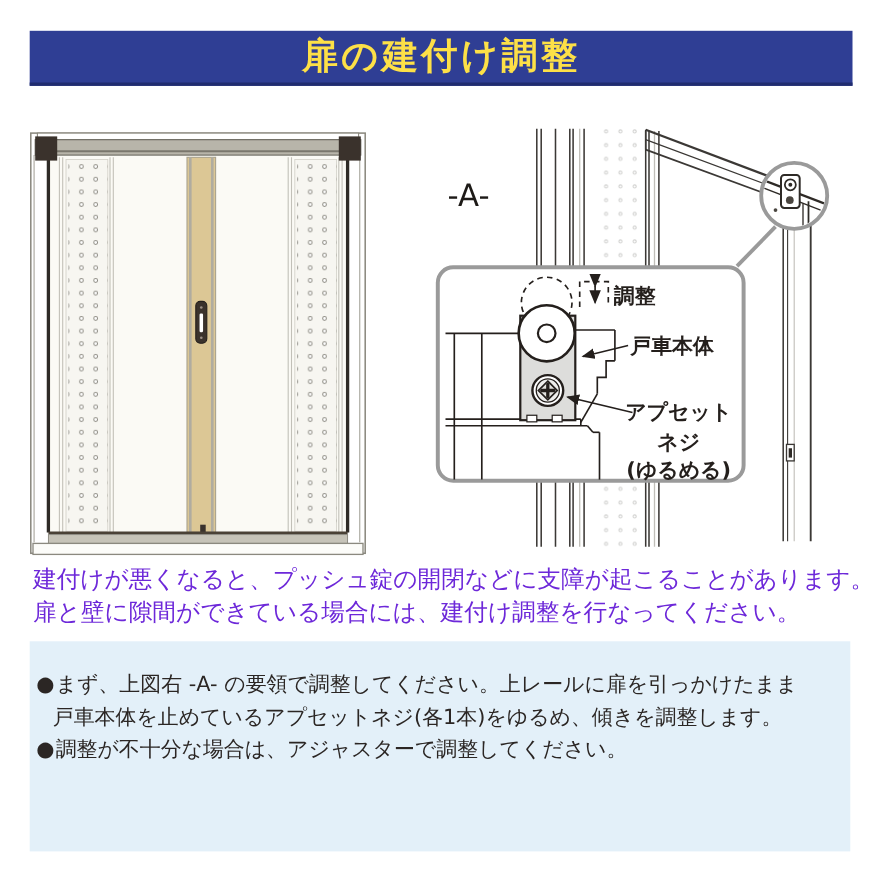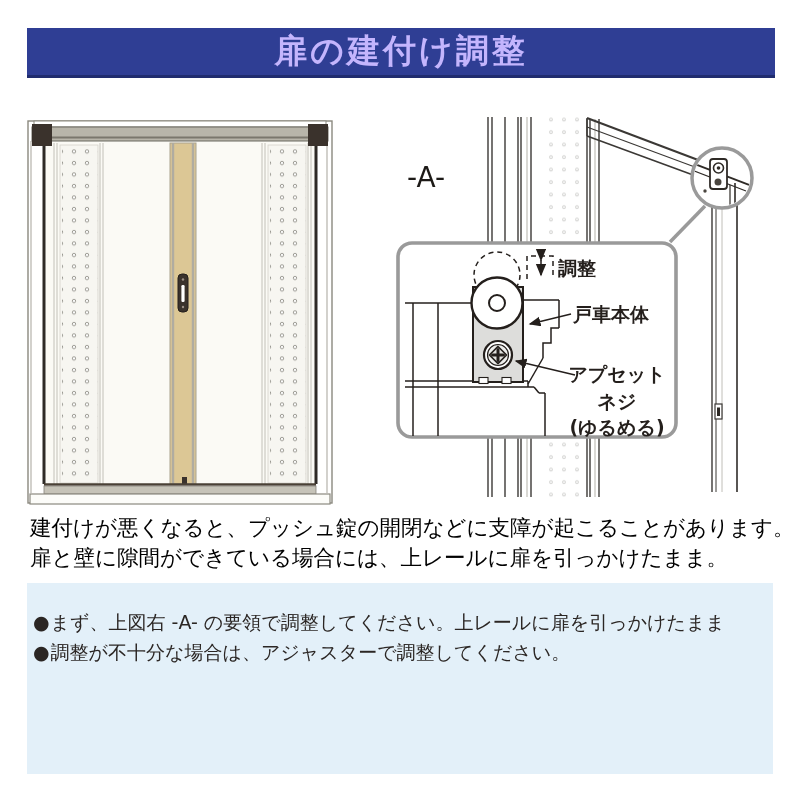--- a/index.html
+++ b/index.html
@@ -2,28 +2,28 @@
 <html><head>
 <meta charset="utf-8">
 <style>
   html,body{margin:0;padding:0;background:#ffffff;}
   body{font-family:"DejaVu Sans","Liberation Sans",sans-serif;color:#2f2a28;}
   .page{position:relative;width:800px;height:800px;background:#fff;overflow:hidden;}
 
   .header{position:absolute;left:27px;top:28px;width:748px;height:47px;
     background:#2f3e94;border-bottom:3px solid #202c6e;
     display:flex;align-items:center;justify-content:center;}
-  .header .title{color:#c4b5fd;font-size:33px;font-weight:bold;letter-spacing:3px;}
+  .header .title{color:#fde047;font-size:33px;font-weight:bold;letter-spacing:3px;}
 
   .figure{position:absolute;}
   .door-svg{left:18px;top:113px;}
   .fa-svg{left:378px;top:103px;}
 
   .intro{position:absolute;left:30px;top:513px;width:750px;
-    font-size:21.5px;line-height:30px;color:#000000;font-weight:500;}
+    font-size:21.5px;line-height:30px;color:#6d28d9;font-weight:500;}
 
   .notes{position:absolute;left:27px;top:583px;width:746px;height:191px;
     background:#e3f0f9;box-sizing:border-box;padding:25px 10px 0 6px;
     font-size:19px;line-height:29.5px;color:#2b2624;font-weight:500;}
   .note-line{white-space:nowrap;}
   .indent{padding-left:15px;}
   .red-line{color:#e60012;padding-left:3px;}
   .item2{}
   .bullet{margin-right:1px;}
 </style>
@@ -210,25 +210,26 @@
     <line x1="193" y1="211" x2="152" y2="221" stroke="#241f1c" stroke-width="1.4" marker-end="url(#ah)"></line>
     <text x="195" y="218" font-size="19" font-weight="bold" fill="#241f1c">戸車本体</text>
     <line x1="197" y1="272" x2="138" y2="258" stroke="#241f1c" stroke-width="1.4" marker-end="url(#ah)"></line>
     <text x="239" y="278" text-anchor="middle" font-size="19" font-weight="bold" fill="#241f1c">アプセット</text>
     <text x="239" y="305" text-anchor="middle" font-size="19" font-weight="bold" fill="#241f1c">ネジ</text>
     <text x="239" y="331" text-anchor="middle" font-size="19" font-weight="bold" fill="#241f1c">(ゆるめる)</text>
   </svg>
 
   <div class="intro">
     <div class="note-line">建付けが悪くなると、プッシュ錠の開閉などに支障が起こることがあります。</div>
-    <div class="note-line">扉と壁に隙間ができている場合には、上レールに扉を引っかけたまま。</div>
+    <div class="note-line">扉と壁に隙間ができている場合には、建付け調整を行なってください。</div>
   </div>
 
   <div class="notes">
     <div class="note-line">
       <span class="bullet">●</span><span>まず、上図右 -A- の要領で調整してください。上レールに扉を引っかけたまま</span>
     </div>
+    <div class="note-line indent">戸車本体を止めているアプセットネジ(各1本)をゆるめ、傾きを調整します。</div>
     <div class="note-line item2">
       <span class="bullet">●</span><span>調整が不十分な場合は、アジャスターで調整してください。</span>
     </div>
   </div>
 
 </div>
 
 </body></html>

